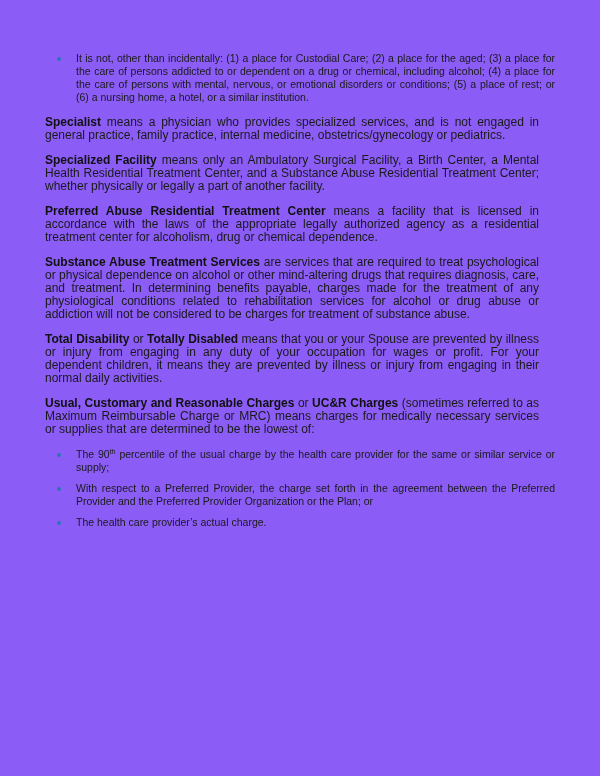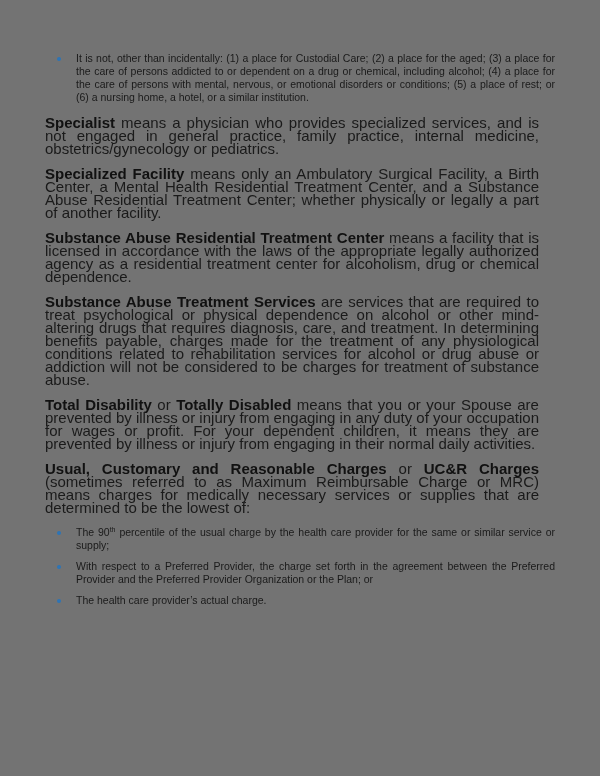--- a/index.html
+++ b/index.html
@@ -4,34 +4,34 @@
 <style>
   html, body {
     margin: 0;
     padding: 0;
     background: #ffffff;
   }
   .page {
     position: relative;
     width: 600px;
     height: 776px;
-    background: #737373;
+    background: #8b5cf6;
     overflow: hidden;
     font-family: "Liberation Sans", "DejaVu Sans", sans-serif;
     color: #1a1a1a;
   }
   .content {
     position: absolute;
     top: 52px;
     left: 45px;
     width: 510px;
   }
   .para {
     margin: 0 16px 12px 0;
-    font-size: 15px;
+    font-size: 12px;
     line-height: 13px;
     text-align: justify;
   }
   .para strong {
     font-weight: bold;
     color: #111111;
   }
   .bullet-item {
     position: relative;
     padding-left: 31px;
@@ -75,21 +75,21 @@
 <body>
 
 <div class="page">
   <div class="content" id="doc-blocks">
       <div class="bullet-item intro">
         <span class="bullet-marker" style="background: rgb(46, 116, 181);"></span>
         <span class="bullet-text"><span>It is not, other than incidentally: (1) a place for Custodial Care; (2) a place for the aged; (3) a place for the care of persons addicted to or dependent on a drug or chemical, including alcohol; (4) a place for the care of persons with mental, nervous, or emotional disorders or conditions; (5) a place of rest; or (6) a nursing home, a hotel, or a similar institution.</span></span>
       </div>
       <p class="para"><strong>Specialist</strong><span> means a physician who provides specialized services, and is not engaged in general practice, family practice, internal medicine, obstetrics/gynecology or pediatrics.</span></p>
       <p class="para"><strong>Specialized Facility</strong><span> means only an Ambulatory Surgical Facility, a Birth Center, a Mental Health Residential Treatment Center, and a Substance Abuse Residential Treatment Center; whether physically or legally a part of another facility.</span></p>
-      <p class="para"><strong>Substance Abuse Residential Treatment Center</strong><span> means a facility that is licensed in accordance with the laws of the appropriate legally authorized agency as a residential treatment center for alcoholism, drug or chemical dependence.</span></p>
+      <p class="para"><strong>Preferred Abuse Residential Treatment Center</strong><span> means a facility that is licensed in accordance with the laws of the appropriate legally authorized agency as a residential treatment center for alcoholism, drug or chemical dependence.</span></p>
       <p class="para"><strong>Substance Abuse Treatment Services</strong><span> are services that are required to treat psychological or physical dependence on alcohol or other mind-altering drugs that requires diagnosis, care, and treatment. In determining benefits payable, charges made for the treatment of any physiological conditions related to rehabilitation services for alcohol or drug abuse or addiction will not be considered to be charges for treatment of substance abuse.</span></p>
       <p class="para"><strong>Total Disability</strong><span> or </span><strong>Totally Disabled</strong><span> means that you or your Spouse are prevented by illness or injury from engaging in any duty of your occupation for wages or profit. For your dependent children, it means they are prevented by illness or injury from engaging in their normal daily activities.</span></p>
       <p class="para"><strong>Usual, Customary and Reasonable Charges</strong><span> or </span><strong>UC&amp;R Charges</strong><span> (sometimes referred to as Maximum Reimbursable Charge or MRC) means charges for medically necessary services or supplies that are determined to be the lowest of:</span></p>
       <div class="bullet-item">
         <span class="bullet-marker" style="background: rgb(46, 116, 181);"></span>
         <span class="bullet-text"><span>The 90</span><sup>th</sup><span> percentile of the usual charge by the health care provider for the same or similar service or supply;</span></span>
       </div>
       <div class="bullet-item">
         <span class="bullet-marker" style="background: rgb(46, 116, 181);"></span>
         <span class="bullet-text"><span>With respect to a Preferred Provider, the charge set forth in the agreement between the Preferred Provider and the Preferred Provider Organization or the Plan; or</span></span>

